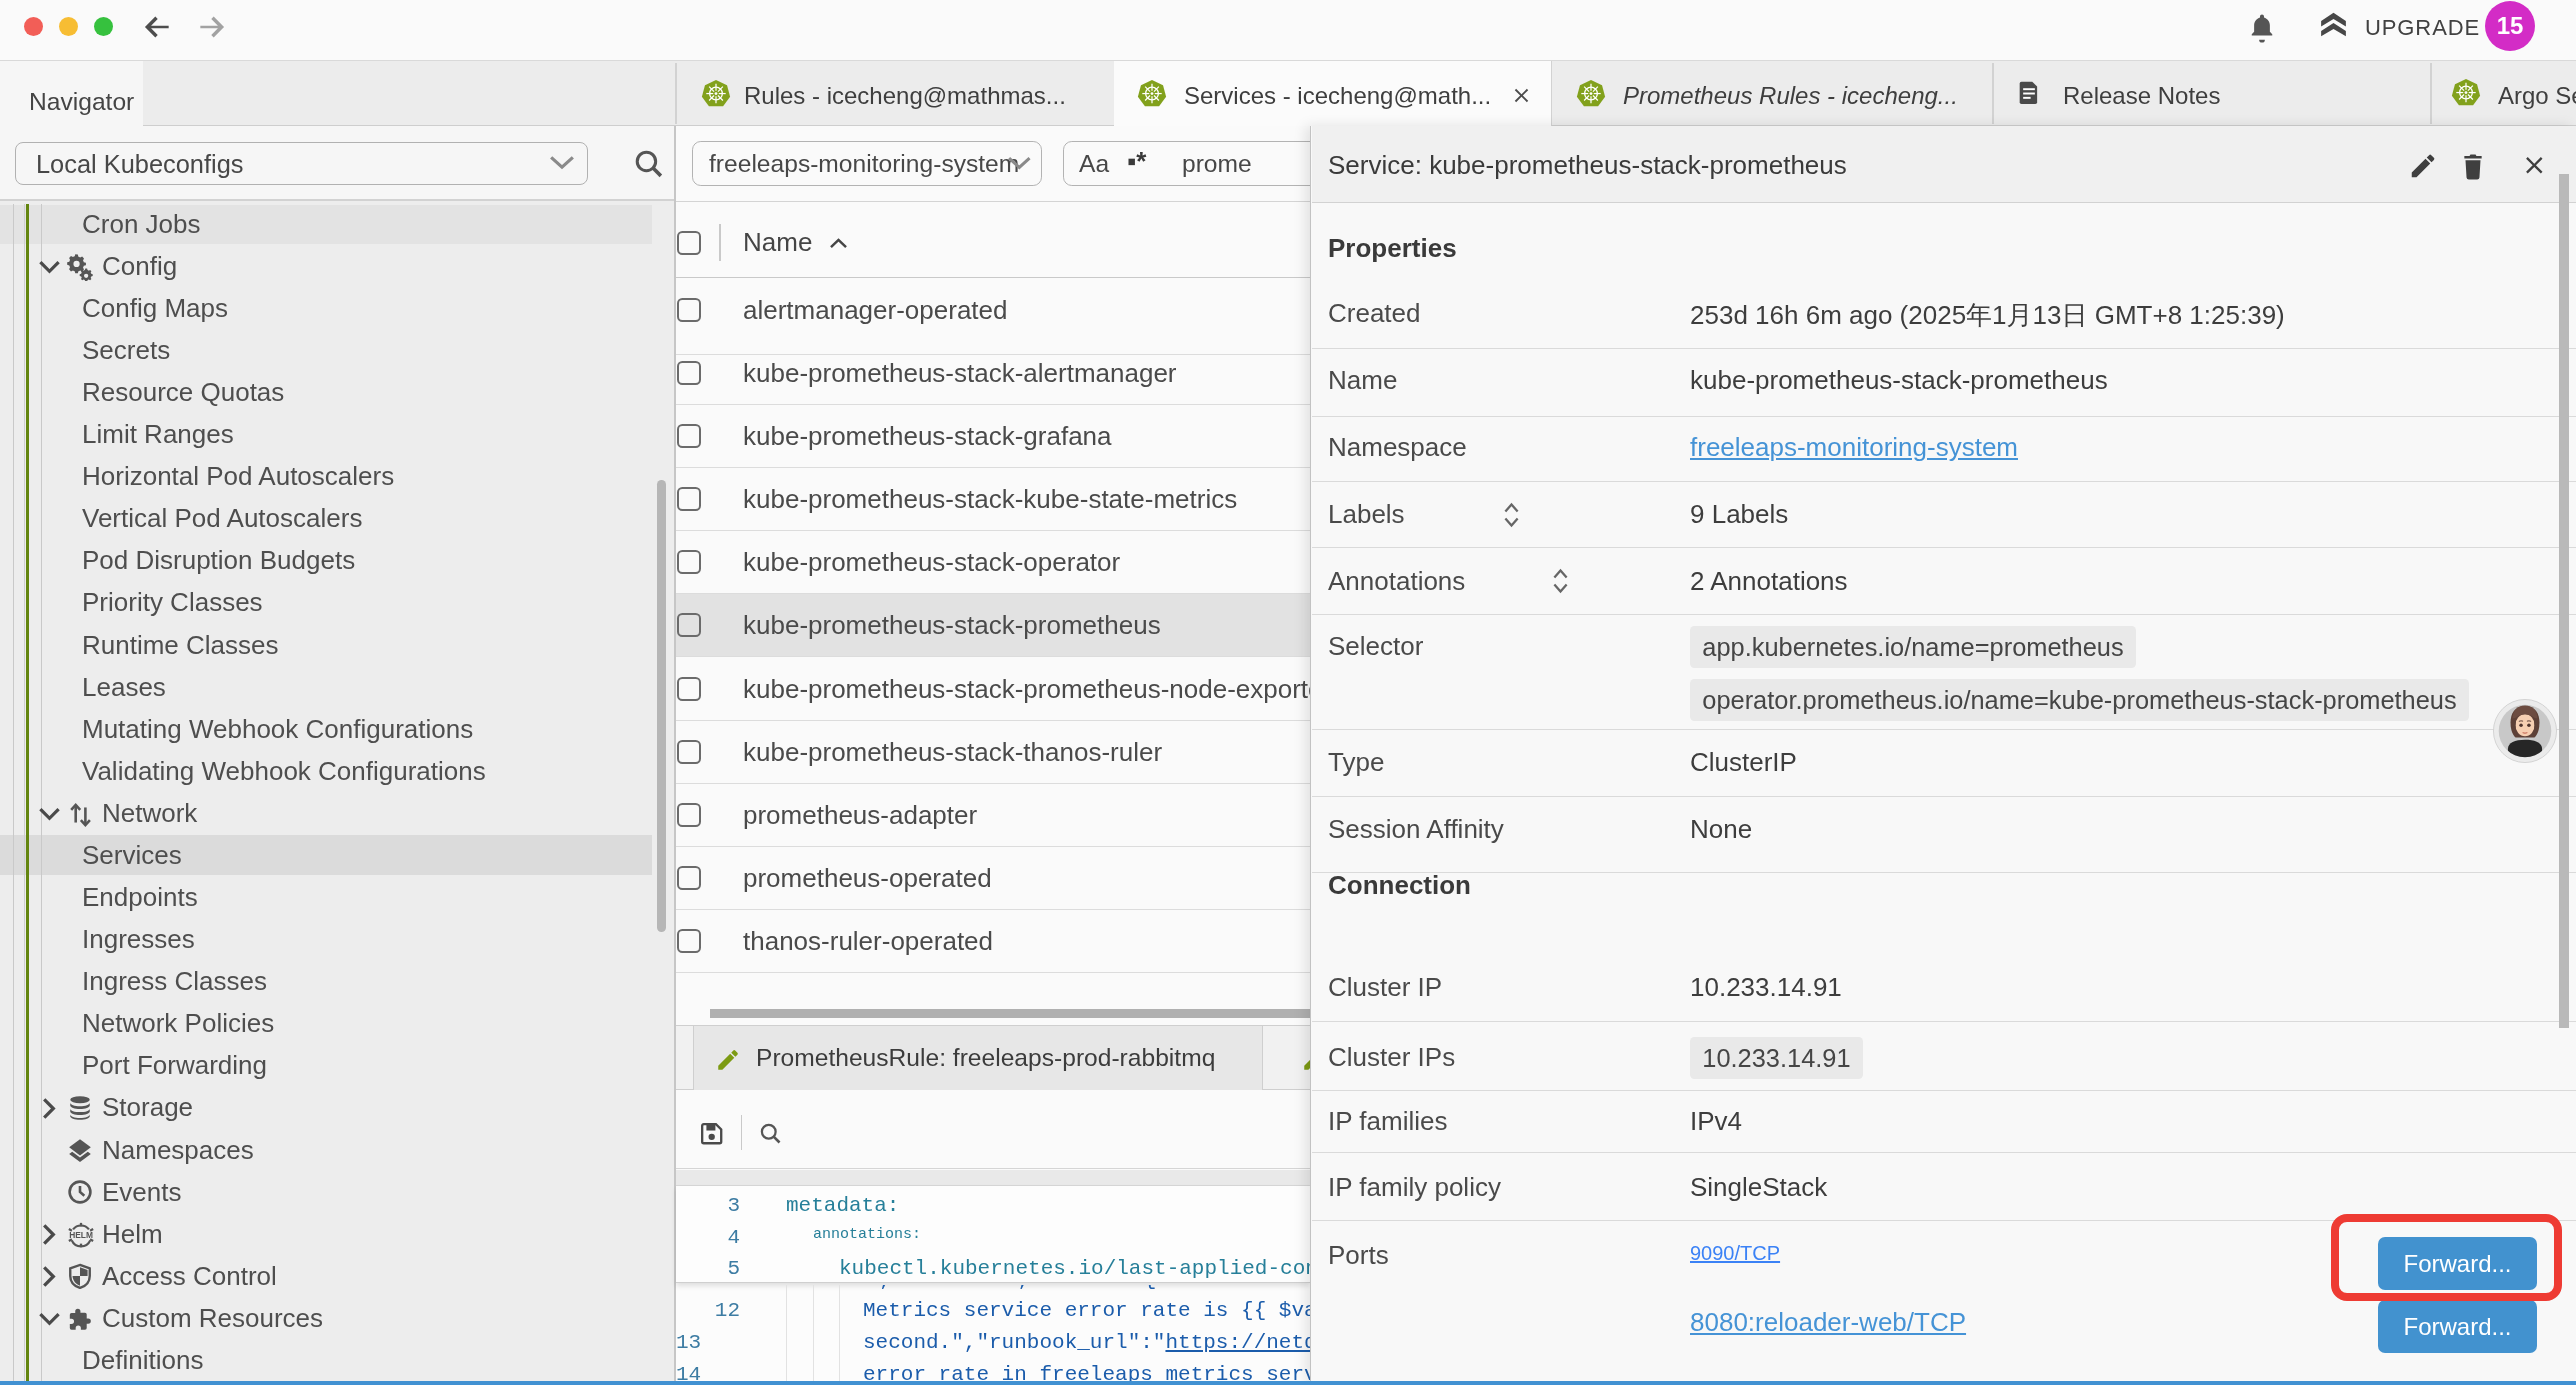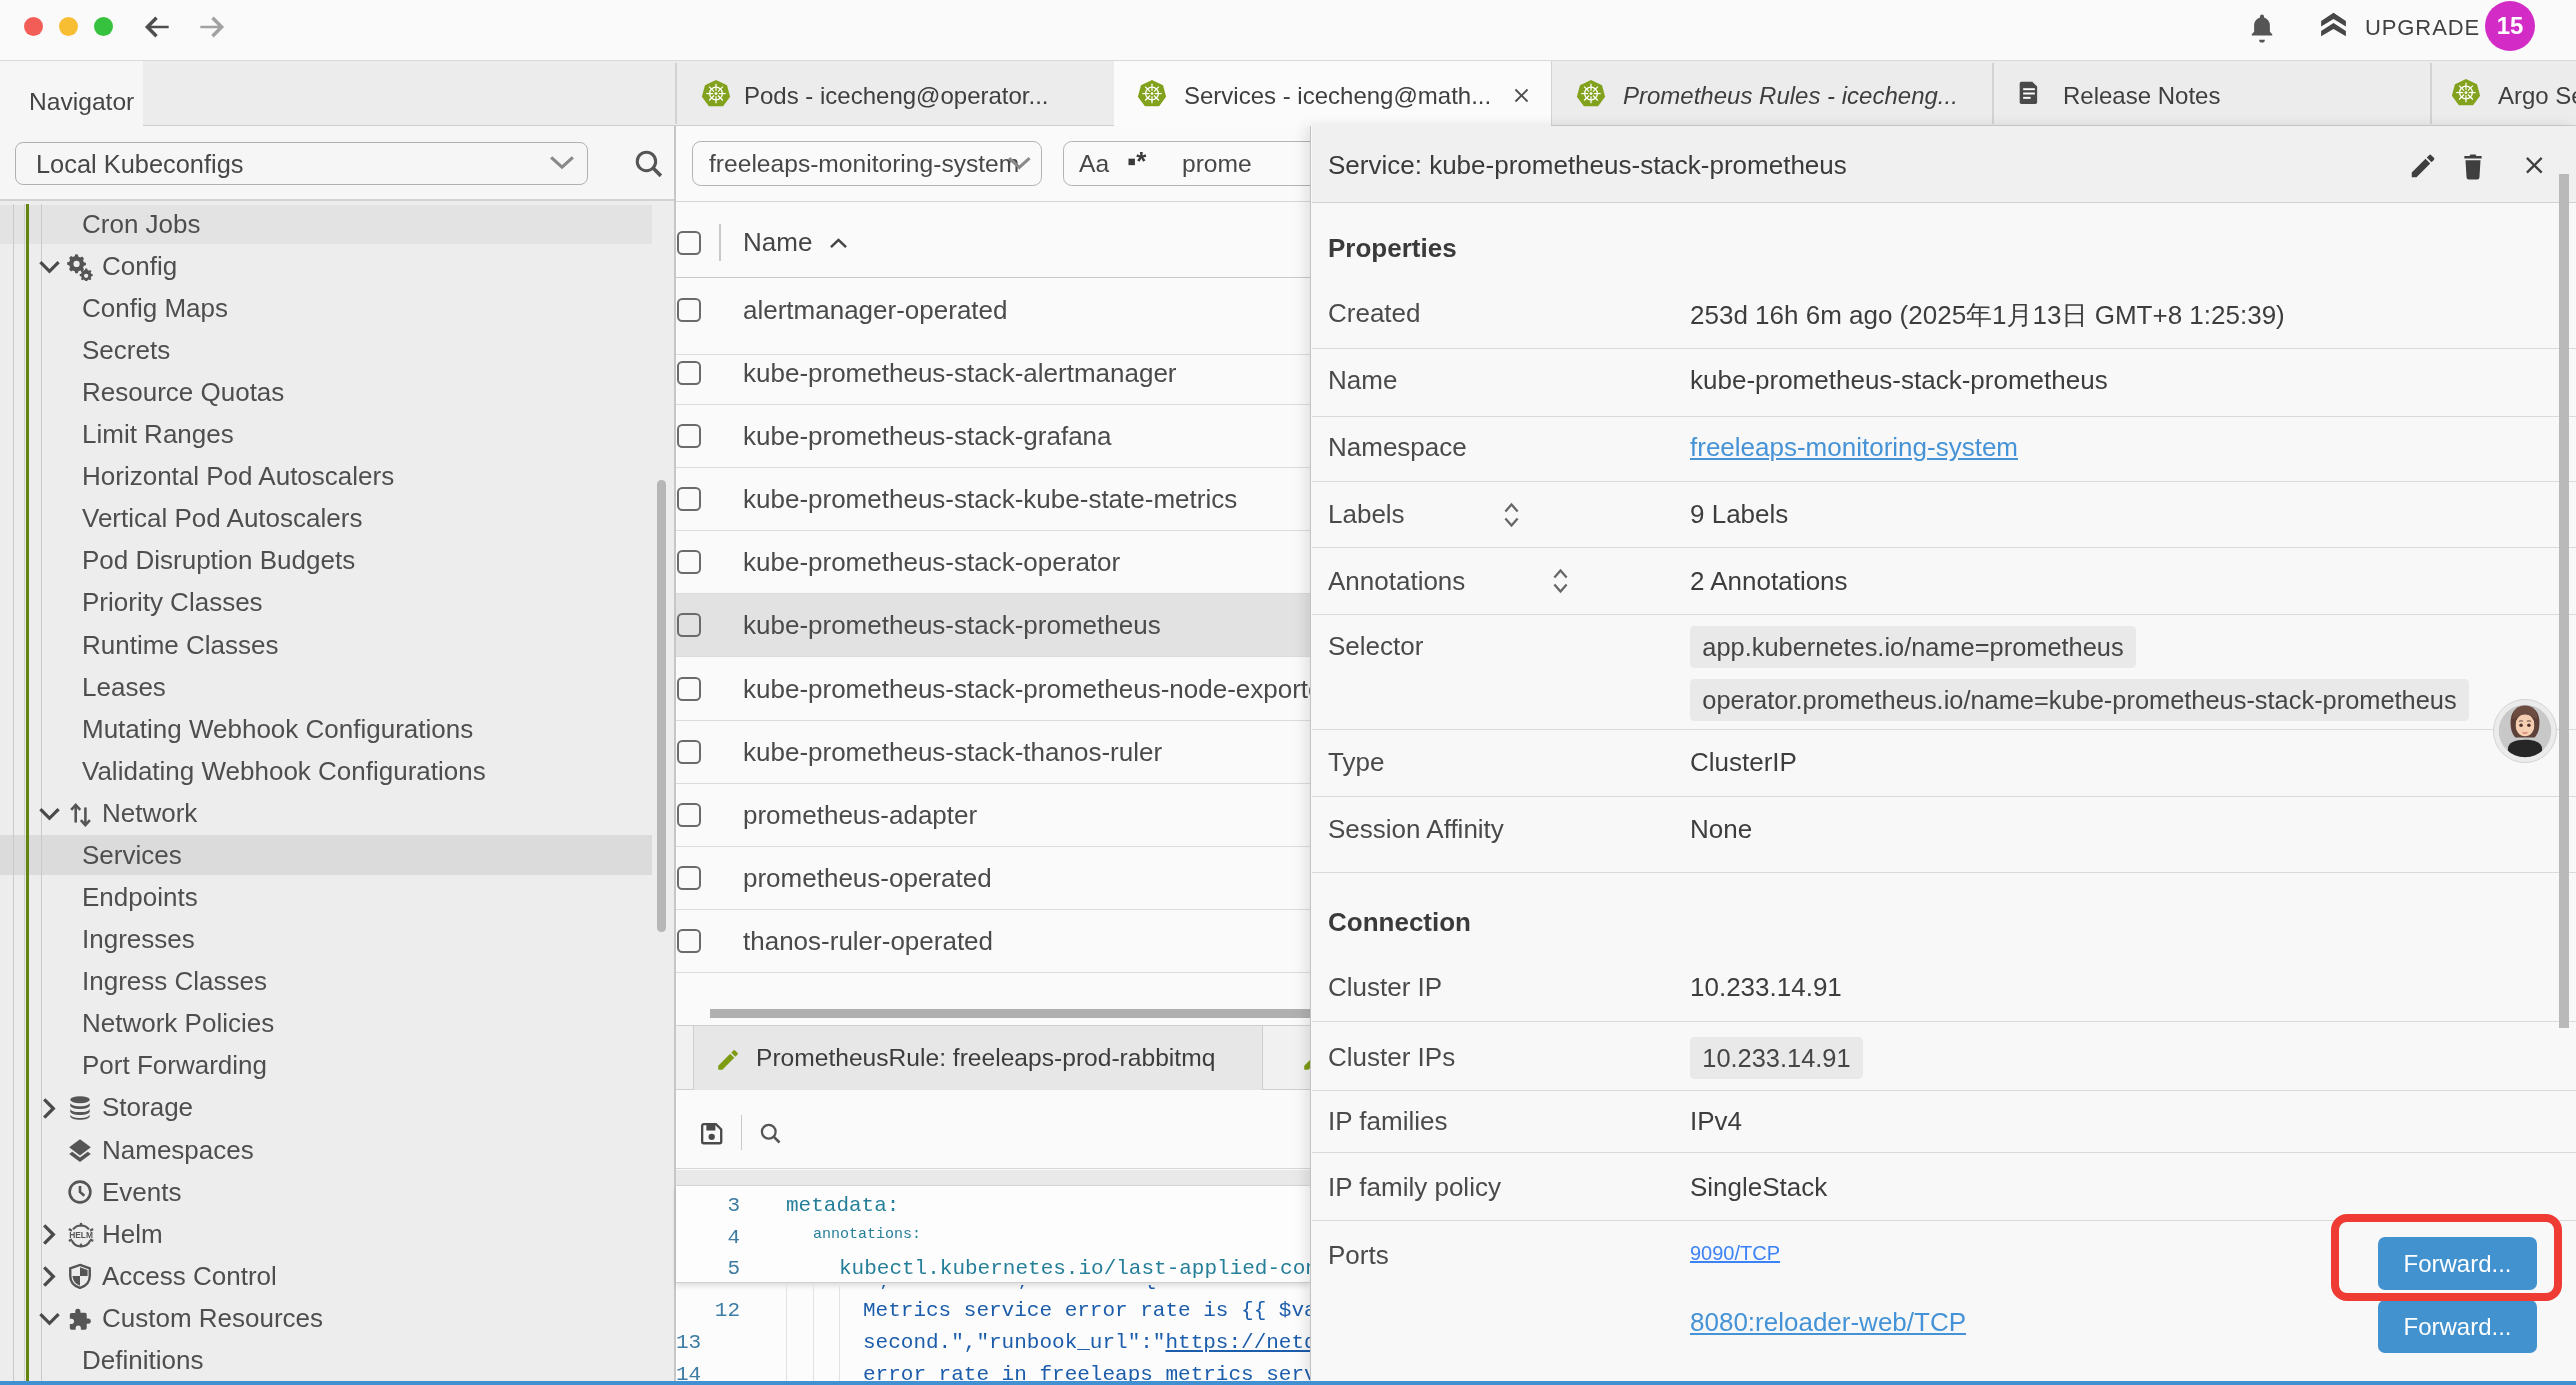--- a/index.html
+++ b/index.html
@@ -43,21 +43,21 @@
 <line x1="17" y1="13.4" x2="17" y2="5.4"></line>
       <line x1="17" y1="19.6" x2="17" y2="27.6"></line>
 <line x1="13.9" y1="16.5" x2="6" y2="16.5"></line>
       <line x1="20.1" y1="16.5" x2="28" y2="16.5"></line>
 <line x1="14.8" y1="14.3" x2="9.2" y2="8.7"></line>
       <line x1="19.2" y1="14.3" x2="24.8" y2="8.7"></line>
 <line x1="14.8" y1="18.7" x2="9.2" y2="24.3"></line>
       <line x1="19.2" y1="18.7" x2="24.8" y2="24.3"></line>
 </g>
   </svg>
-<div class="txt" style="left:744px;top:82px;font-size:24px;color:#3e3e3e">Pods - icecheng@operator...</div>
+<div class="txt" style="left:744px;top:82px;font-size:24px;color:#3e3e3e">Rules - icecheng@mathmas...</div>
 <svg style="position:absolute;left:1137px;top:79px" width="30" height="30" viewBox="0 0 34 34">
 <polygon points="17,1 29.5,7 33,20 25,31 9,31 1,20 4.5,7" fill="#82a11c"></polygon>
 <circle cx="17" cy="16.5" r="7.2" fill="none" stroke="#fff" stroke-width="1.5"></circle>
 <circle cx="17" cy="16.5" r="1.6" fill="#fff"></circle>
 <g stroke="#fff" stroke-width="1.4">
 <line x1="17" y1="13.4" x2="17" y2="5.4"></line>
       <line x1="17" y1="19.6" x2="17" y2="27.6"></line>
 <line x1="13.9" y1="16.5" x2="6" y2="16.5"></line>
       <line x1="20.1" y1="16.5" x2="28" y2="16.5"></line>
 <line x1="14.8" y1="14.3" x2="9.2" y2="8.7"></line>
@@ -373,21 +373,21 @@
 <div class="txt" style="left:1328px;top:631px;font-size:26px;color:#4a4a4a">Selector</div>
 <div class="abs vc" style="left:1690px;top:626px;height:42px;background:#e9e9e9;border-radius:4.4px;padding:0 12.3px;font-size:25.4px;color:#454545;white-space:nowrap">app.kubernetes.io/name=prometheus</div>
 <div class="abs vc" style="left:1690px;top:679px;height:42px;background:#e9e9e9;border-radius:4.4px;padding:0 12.3px;font-size:25.4px;color:#454545;white-space:nowrap">operator.prometheus.io/name=kube-prometheus-stack-prometheus</div>
 <div class="abs" style="left:1312px;top:729px;width:1264px;height:0.9px;background:#dadada"></div>
 <div class="txt" style="left:1328px;top:747px;font-size:26px;color:#4a4a4a">Type</div>
 <div class="txt" style="left:1690px;top:747px;font-size:26px;color:#3d3d3d">ClusterIP</div>
 <div class="abs" style="left:1312px;top:796px;width:1264px;height:0.9px;background:#dadada"></div>
 <div class="txt" style="left:1328px;top:814px;font-size:26px;color:#4a4a4a">Session Affinity</div>
 <div class="txt" style="left:1690px;top:814px;font-size:26px;color:#3d3d3d">None</div>
 <div class="abs" style="left:1312px;top:872px;width:1264px;height:0.9px;background:#dadada"></div>
-<div class="txt" style="left:1328px;top:907px;font-size:26px;font-weight:bold;color:#3a3a3a">Connection</div>
+<div class="txt" style="left:1328px;top:870px;font-size:26px;font-weight:bold;color:#3a3a3a">Connection</div>
 <div class="txt" style="left:1328px;top:972px;font-size:26px;color:#4a4a4a">Cluster IP</div>
 <div class="txt" style="left:1690px;top:972px;font-size:26px;color:#3d3d3d">10.233.14.91</div>
 <div class="abs" style="left:1312px;top:1021px;width:1264px;height:0.9px;background:#dadada"></div>
 <div class="txt" style="left:1328px;top:1042px;font-size:26px;color:#4a4a4a">Cluster IPs</div>
 <div class="abs vc" style="left:1690px;top:1037px;height:42px;background:#e9e9e9;border-radius:4.4px;padding:0 12.3px;font-size:25.4px;color:#454545;white-space:nowrap">10.233.14.91</div>
 <div class="abs" style="left:1312px;top:1090px;width:1264px;height:0.9px;background:#dadada"></div>
 <div class="txt" style="left:1328px;top:1106px;font-size:26px;color:#4a4a4a">IP families</div>
 <div class="txt" style="left:1690px;top:1106px;font-size:26px;color:#3d3d3d">IPv4</div>
 <div class="abs" style="left:1312px;top:1152px;width:1264px;height:0.9px;background:#dadada"></div>
 <div class="txt" style="left:1328px;top:1172px;font-size:26px;color:#4a4a4a">IP family policy</div>

